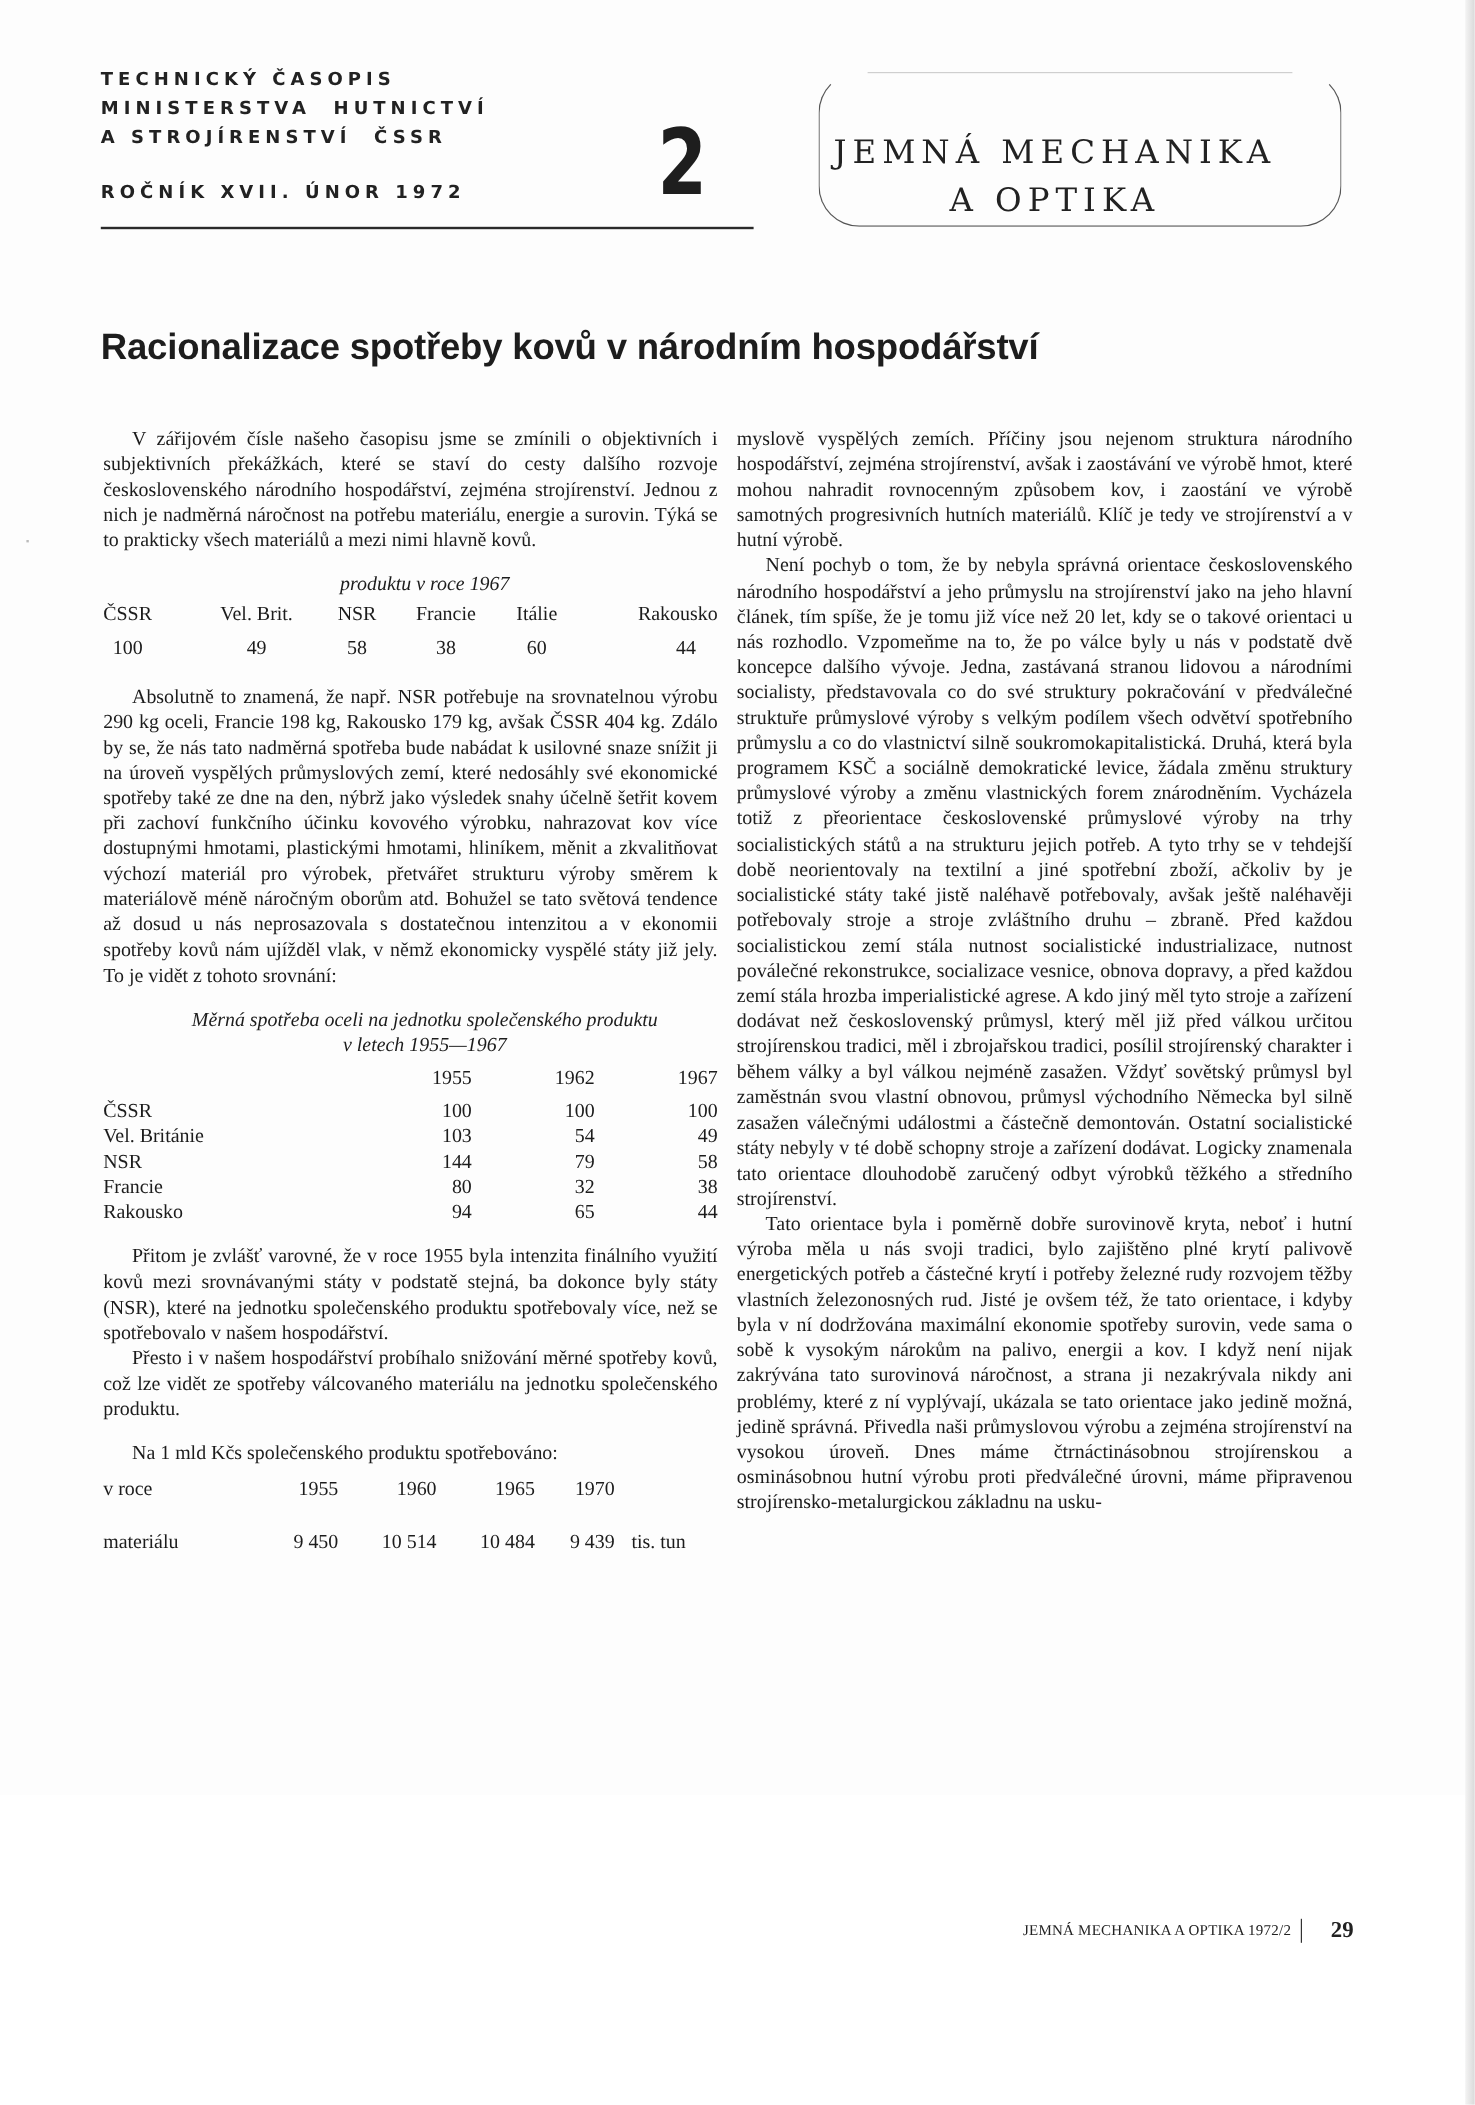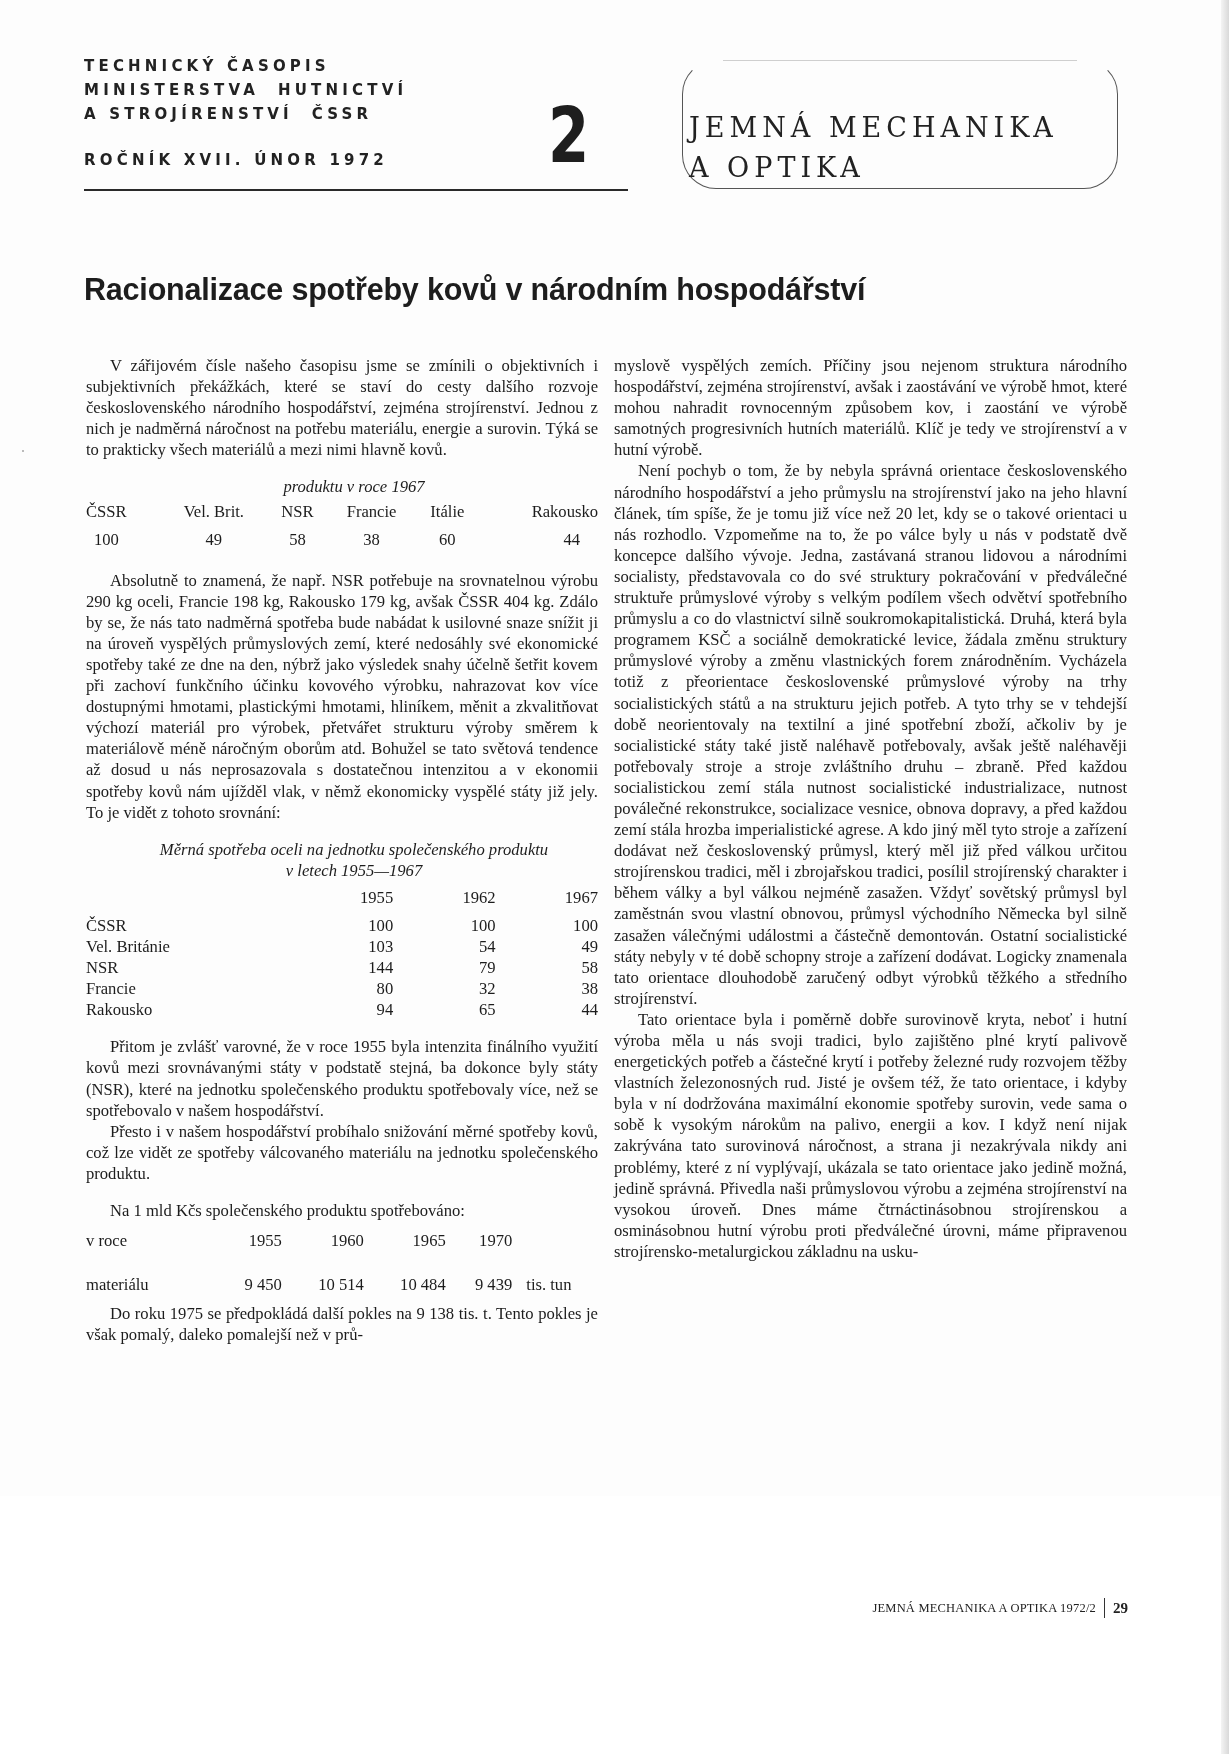--- a/index.html
+++ b/index.html
@@ -7,21 +7,21 @@
   .page { position: absolute; left: 0; top: 0; width: 1229px; height: 1496px; background: #fdfdfd; }
   .edge { position: absolute; right: 0; top: 0; width: 8px; height: 1754px; background: linear-gradient(to right, #f4f4f4, #d9d9d9); }
 
   
   .masthead { position: absolute; left: 84px; top: 54px; font-family: "DejaVu Sans", sans-serif; font-weight: bold; font-size: 15px; letter-spacing: 4.2px; line-height: 24px; color: #222; }
   .masthead .issue-line { margin-top: 22px; }
   .issue-number { position: absolute; left: 548px; top: 96px; font-family: "DejaVu Sans", sans-serif; font-weight: bold; font-size: 76px; line-height: 80px; color: #1e1e1e; transform: scaleX(0.78); transform-origin: left top; }
   .header-rule { position: absolute; left: 84px; top: 189px; width: 544px; height: 2px; background: #2a2a2a; }
   .brand-box { position: absolute; left: 682px; top: 60px; width: 434px; height: 127px; border: 1.5px solid #555; border-radius: 34px; border-top-color: transparent; }
   .brand-box::before { content: ""; position: absolute; left: 40px; right: 40px; top: -1px; height: 1px; background: #cfcfcf; }
-  .brand-title { position: absolute; left: 689px; top: 108px; width: 434px; text-align: left; font-family: "DejaVu Serif", serif; font-size: 27px; letter-spacing: 5px; line-height: 40px; color: #222; }
+  .brand-title { position: absolute; left: 662px; top: 108px; width: 434px; text-align: center; font-family: "DejaVu Serif", serif; font-size: 27px; letter-spacing: 5px; line-height: 40px; color: #222; }
 
   
   .article-title { position: absolute; left: 84px; top: 252px; font-family: Liberation Sans, sans-serif; font-size: 30.5px; color: #1d1d1d; letter-spacing: -0.2px; white-space: nowrap; }
 
   
   .col { position: absolute; top: 355px; width: 512px; font-family: "Liberation Serif", serif; font-size: 16.6px; line-height: 21.1px; color: #1c1c1c; text-align: justify; hyphens: none; }
   .col-left { left: 86px; }
   .col-right { left: 614px; width: 513px; }
   .col p { margin: 0; text-indent: 24px; }
   .col p.noindent { text-indent: 0; }
@@ -37,21 +37,21 @@
   .t1 tr.vals td { height: 28px; }
   .t2 th { text-align: right; height: 34px; }
   .t2 td { height: 21px; text-align: right; }
   .t2 td.cname { text-align: left; }
   .t3 td { height: 22px; text-align: left; }
   .t3 td.num { text-align: right; padding-right: 14px; }
   .t3 td.unit { text-align: left; }
 
   .footer { position: absolute; left: 810px; top: 1598px; width: 318px; text-align: right; font-family: "Liberation Serif", serif; font-size: 12.5px; color: #222; white-space: nowrap; }
   .footer .sep { display: inline-block; width: 1px; height: 20px; background: #333; vertical-align: middle; margin: 0 8px 0 8px; }
-  .footer .pg { font-weight: bold; font-size: 15px; vertical-align: middle; }
+  .footer .pg { font-weight: bold; font-size: 19px; vertical-align: middle; margin-left: 16px; }
   .footer .ft { vertical-align: middle; letter-spacing: 0.2px; }
   .speck { position: absolute; left: 22px; top: 450px; width: 2px; height: 2px; background: #bbb; }
 </style>
 </head>
 <body>
 
 <div class="page">
   <div class="edge"></div>
   <div class="speck"></div>
 
@@ -164,21 +164,20 @@
         <td>materiálu</td>
         <td class="num">9 450</td>
         <td class="num">10 514</td>
         <td class="num">10 484</td>
         <td class="num">9 439</td>
         <td class="unit">tis. tun</td>
       </tr>
     </tbody>
       </table>
     <div class="gap-s"></div>
-    <p>Do roku 1975 se předpokládá další pokles na 9 138 tis. t. Tento pokles je však pomalý, daleko pomalejší než v prů-</p>
   </div>
 
   <div class="col col-right">
     <p class="noindent">myslově vyspělých zemích. Příčiny jsou nejenom struktura národního hospodářství, zejména strojírenství, avšak i zaostávání ve výrobě hmot, které mohou nahradit rovnocenným způsobem kov, i zaostání ve výrobě samotných progresivních hutních materiálů. Klíč je tedy ve strojírenství a v hutní výrobě.</p>
     <p>Není pochyb o tom, že by nebyla správná orientace československého národního hospodářství a jeho průmyslu na strojírenství jako na jeho hlavní článek, tím spíše, že je tomu již více než 20 let, kdy se o takové orientaci u nás rozhodlo. Vzpomeňme na to, že po válce byly u nás v podstatě dvě koncepce dalšího vývoje. Jedna, zastávaná stranou lidovou a národními socialisty, představovala co do své struktury pokračování v předválečné struktuře průmyslové výroby s velkým podílem všech odvětví spotřebního průmyslu a co do vlastnictví silně soukromokapitalistická. Druhá, která byla programem KSČ a sociálně demokratické levice, žádala změnu struktury průmyslové výroby a změnu vlastnických forem znárodněním. Vycházela totiž z přeorientace československé průmyslové výroby na trhy socialistických států a na strukturu jejich potřeb. A tyto trhy se v tehdejší době neorientovaly na textilní a jiné spotřební zboží, ačkoliv by je socialistické státy také jistě naléhavě potřebovaly, avšak ještě naléhavěji potřebovaly stroje a stroje zvláštního druhu – zbraně. Před každou socialistickou zemí stála nutnost socialistické industrializace, nutnost poválečné rekonstrukce, socializace vesnice, obnova dopravy, a před každou zemí stála hrozba imperialistické agrese. A kdo jiný měl tyto stroje a zařízení dodávat než československý průmysl, který měl již před válkou určitou strojírenskou tradici, měl i zbrojařskou tradici, posílil strojírenský charakter i během války a byl válkou nejméně zasažen. Vždyť sovětský průmysl byl zaměstnán svou vlastní obnovou, průmysl východního Německa byl silně zasažen válečnými událostmi a částečně demontován. Ostatní socialistické státy nebyly v té době schopny stroje a zařízení dodávat. Logicky znamenala tato orientace dlouhodobě zaručený odbyt výrobků těžkého a středního strojírenství.</p>
     <p>Tato orientace byla i poměrně dobře surovinově kryta, neboť i hutní výroba měla u nás svoji tradici, bylo zajištěno plné krytí palivově energetických potřeb a částečné krytí i potřeby železné rudy rozvojem těžby vlastních železonosných rud. Jisté je ovšem též, že tato orientace, i kdyby byla v ní dodržována maximální ekonomie spotřeby surovin, vede sama o sobě k vysokým nárokům na palivo, energii a kov. I když není nijak zakrývána tato surovinová náročnost, a strana ji nezakrývala nikdy ani problémy, které z ní vyplývají, ukázala se tato orientace jako jedině možná, jedině správná. Přivedla naši průmyslovou výrobu a zejména strojírenství na vysokou úroveň. Dnes máme čtrnáctinásobnou strojírenskou a osminásobnou hutní výrobu proti předválečné úrovni, máme připravenou strojírensko-metalurgickou základnu na usku-</p>
   </div>
 
   <div class="footer">
     <span class="ft">JEMNÁ MECHANIKA A OPTIKA 1972/2</span><span class="sep"></span><span class="pg">29</span>

